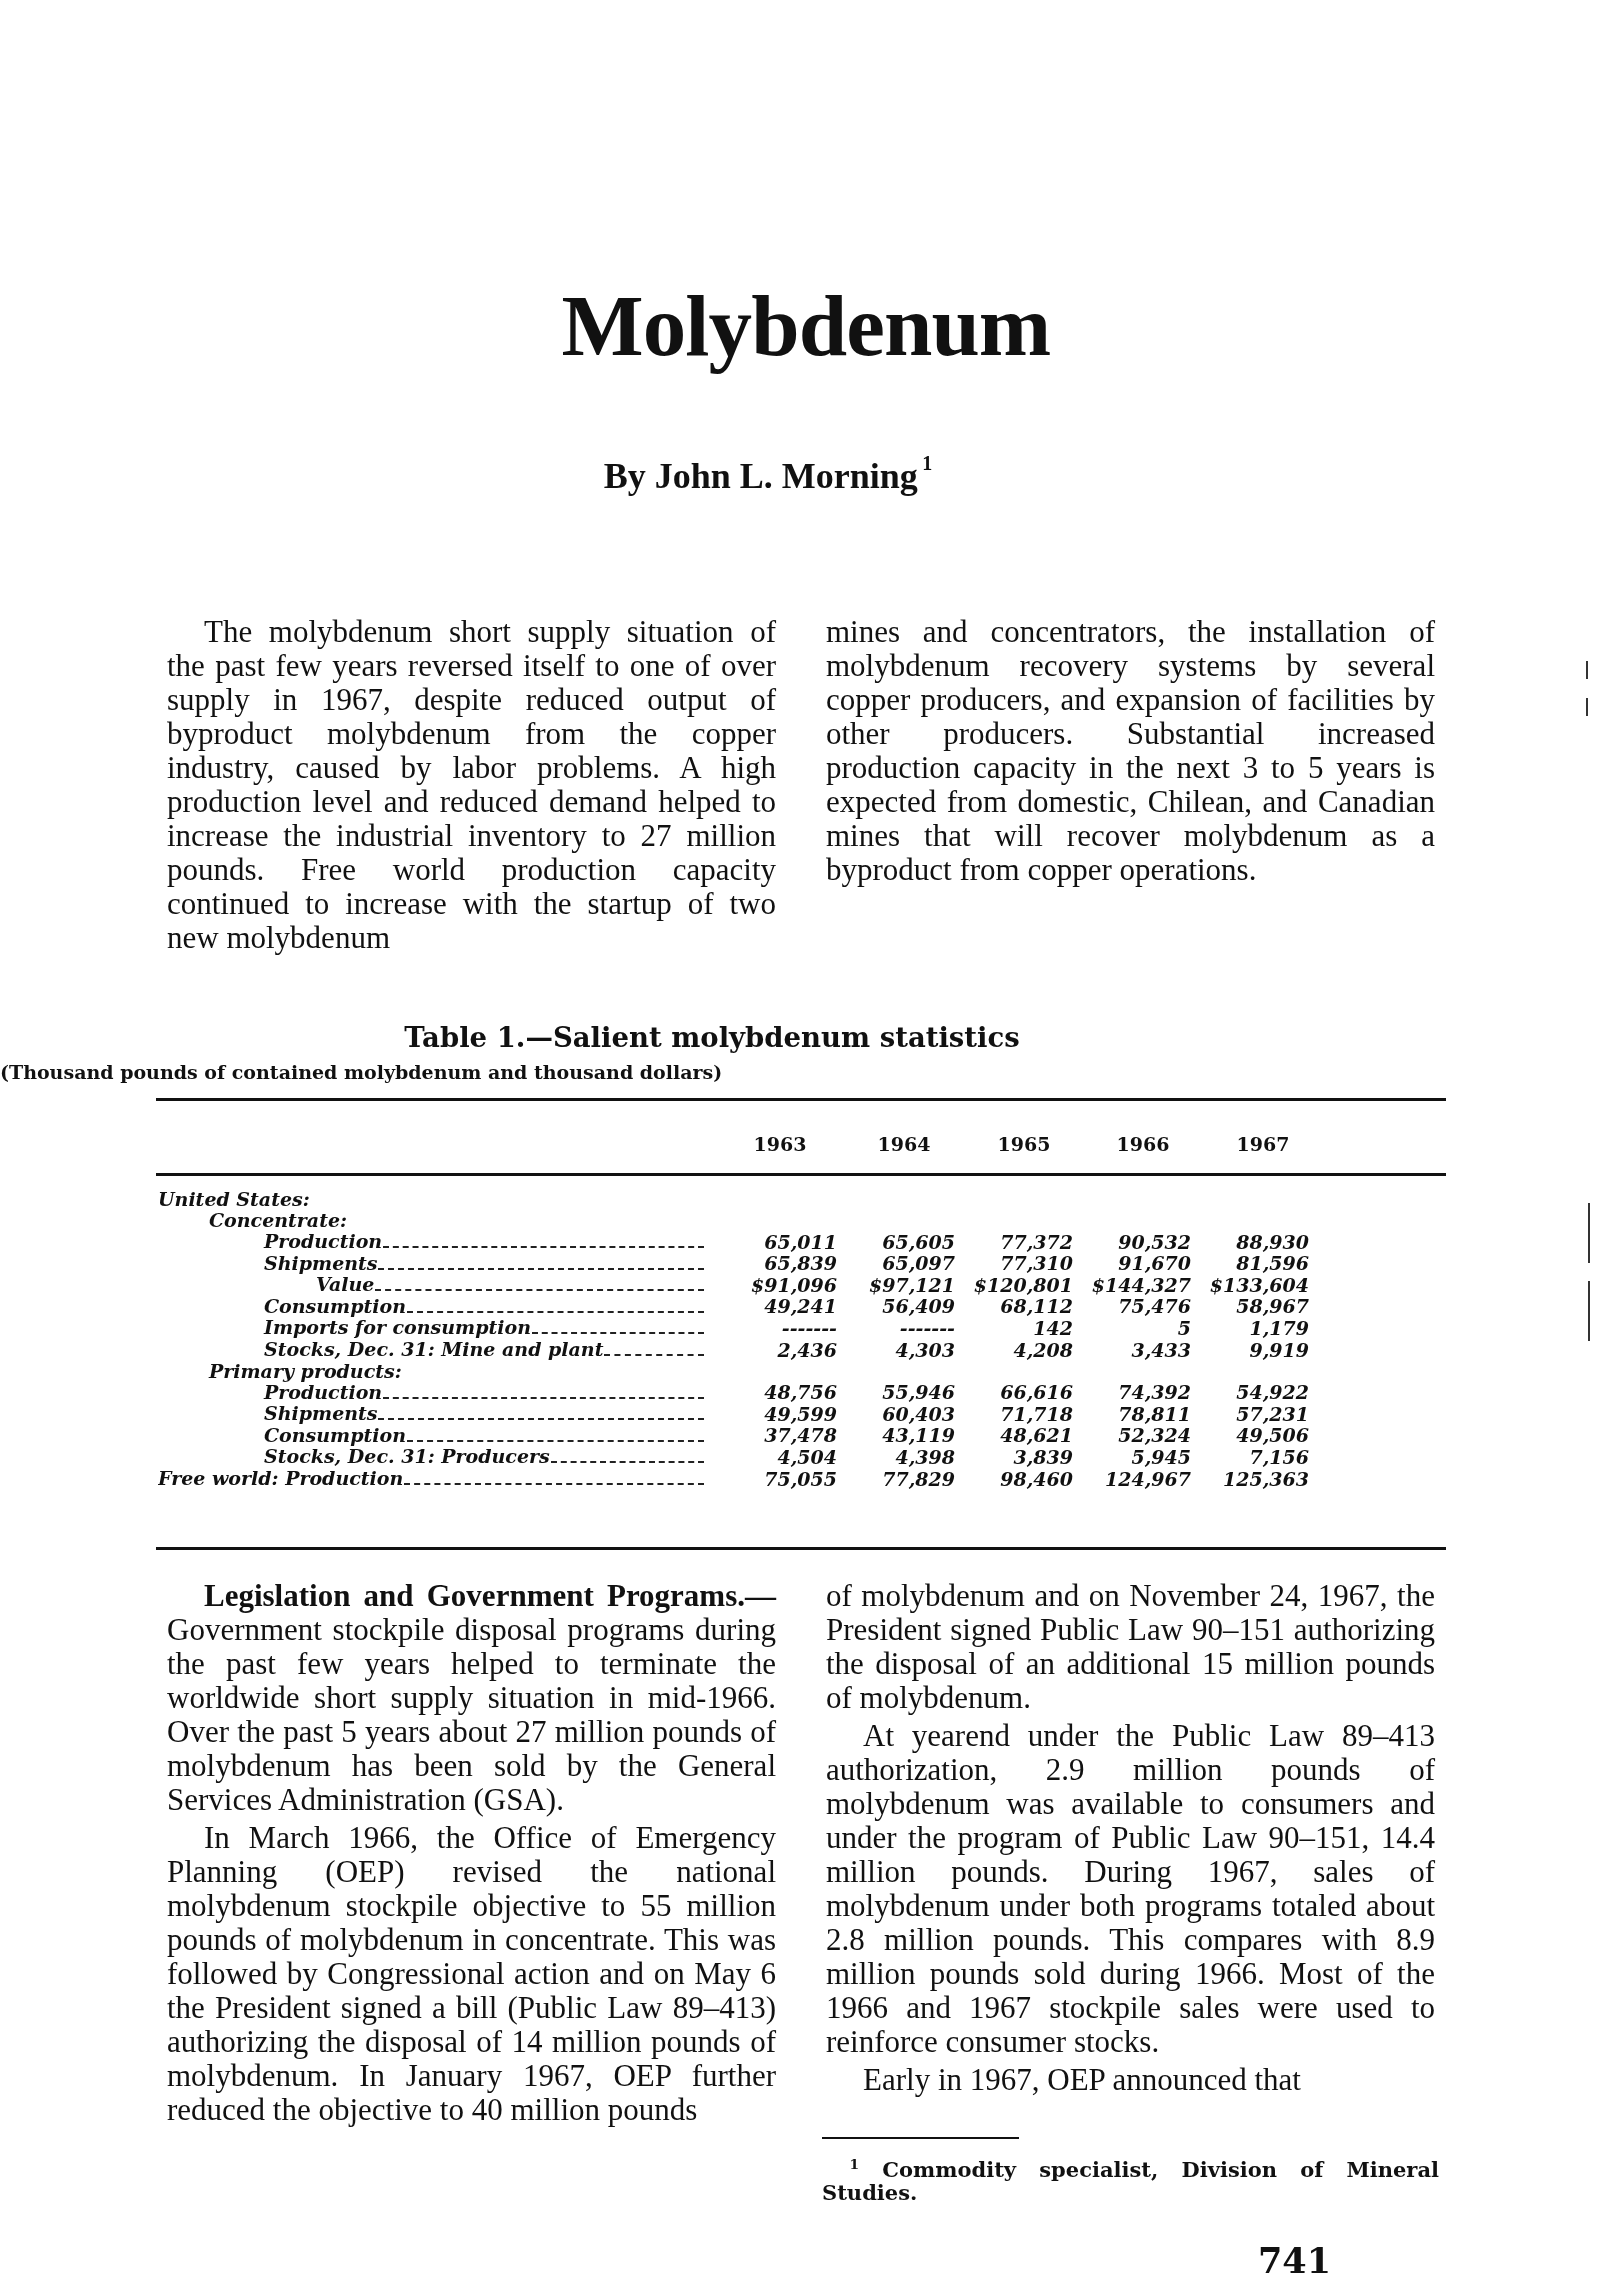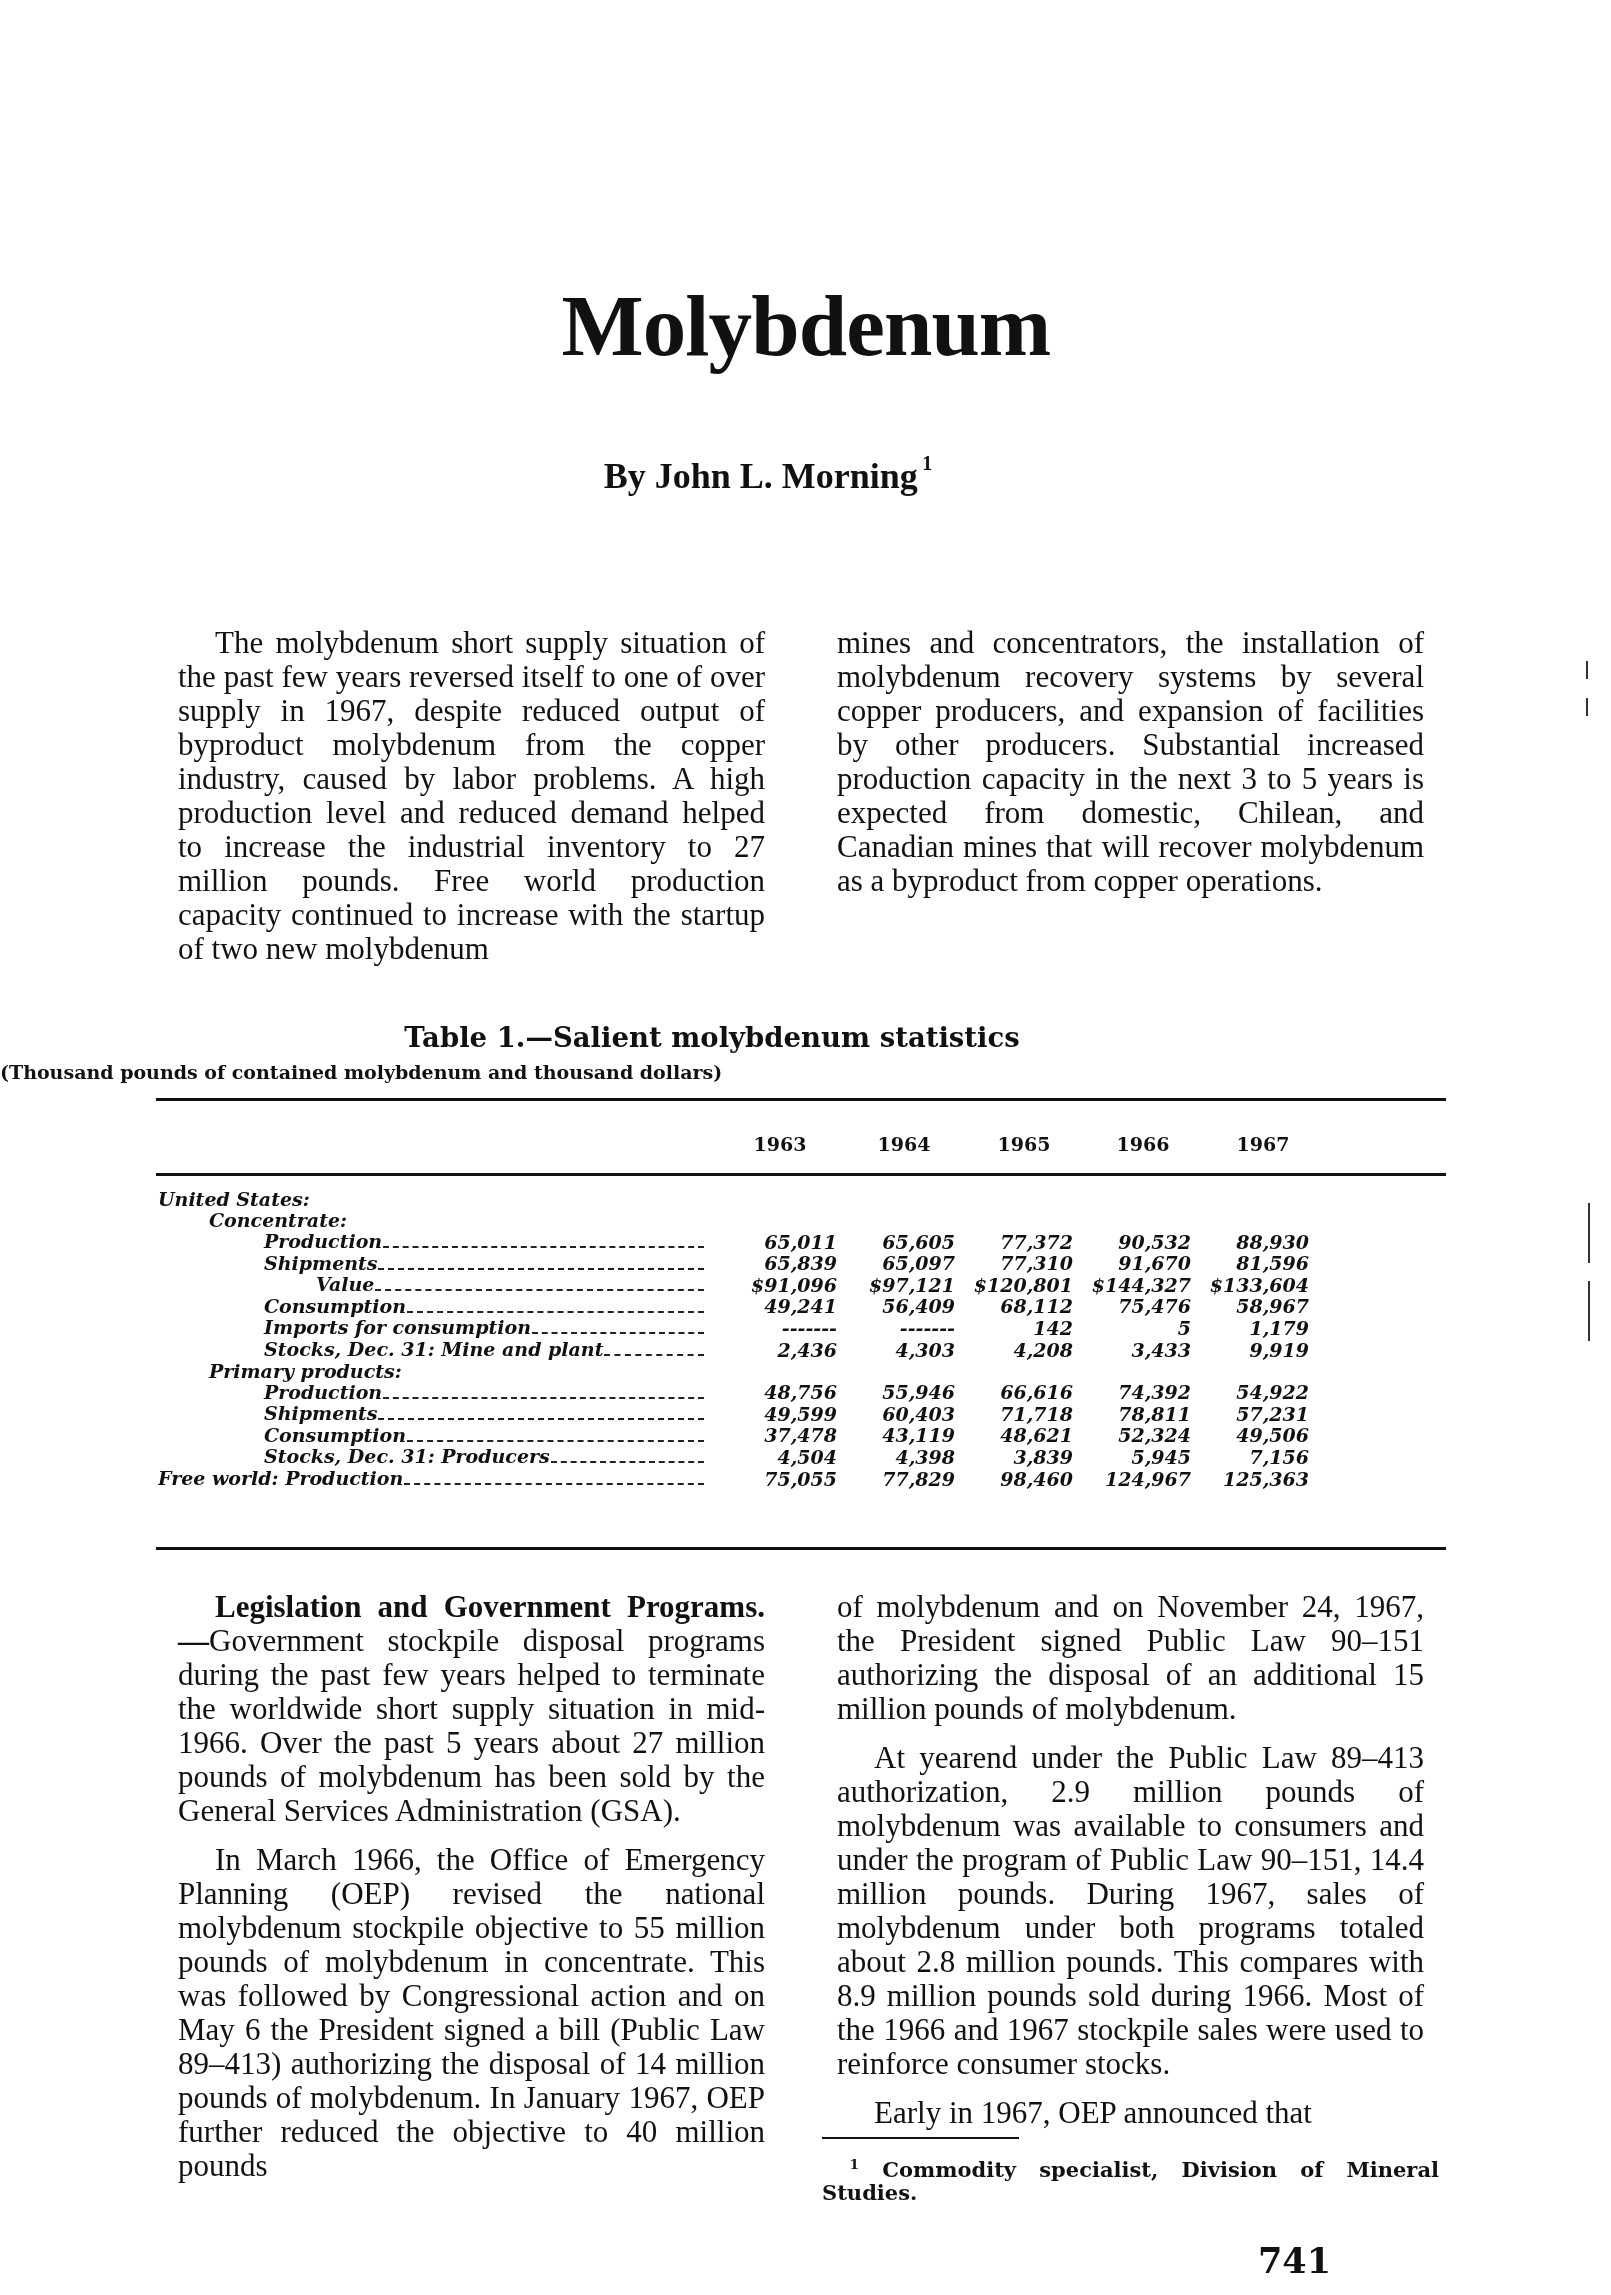--- a/index.html
+++ b/index.html
@@ -1,21 +1,21 @@
 <!DOCTYPE html>
 <html style="font-size:7.3px"><head>
 <meta charset="utf-8">
 <style>
   html, body { margin: 0; padding: 0; background: #ffffff; }
   body { width: 1612px; height: 2522px; position: relative; overflow: hidden; color: #111; font-family: "Liberation Serif", "DejaVu Serif", serif; }
   .title { position: absolute; top: 275px; left: 0; width: 1612px; text-align: center; font-size: 87px; font-weight: bold; letter-spacing: -0.9px; }
   .byline { position: absolute; top: 452px; left: 0; width: 1450px; text-align: center; font-size: 36px; font-weight: bold; margin-left: 43px; }
   .byline sup { font-size: 20px; vertical-align: 18.4px; margin-left: 4.6px; }
   .col { position: absolute; font-size: 31px; line-height: 34px; text-align: justify; }
-  .col p { margin: 15px; }
+  .col p { margin: 4px; }
   .col p.indent { text-indent: 37px; }
   .col-left-top { left: 163px; top: 611px; width: 617px; }
   .col-right-top { left: 822px; top: 611px; width: 617px; }
   .col-left-bot { left: 163px; top: 1575px; width: 617px; }
   .col-right-bot { left: 822px; top: 1575px; width: 617px; }
   .run-head { font-weight: bold; }
   .table-title { position: absolute; top: 1021px; left: 0; width: 1424px; text-align: center; font-size: 27.5px; font-weight: bold; font-family: "DejaVu Serif", serif; }
   .table-sub { position: absolute; top: 1061px; left: 0; width: 1612px; font-size: 19px; font-weight: bold; font-family: "DejaVu Serif", serif; }
   .rule { position: absolute; left: 156px; width: 1290px; height: 3.2px; background: #111; }
   .rule-top { top: 1098px; }

